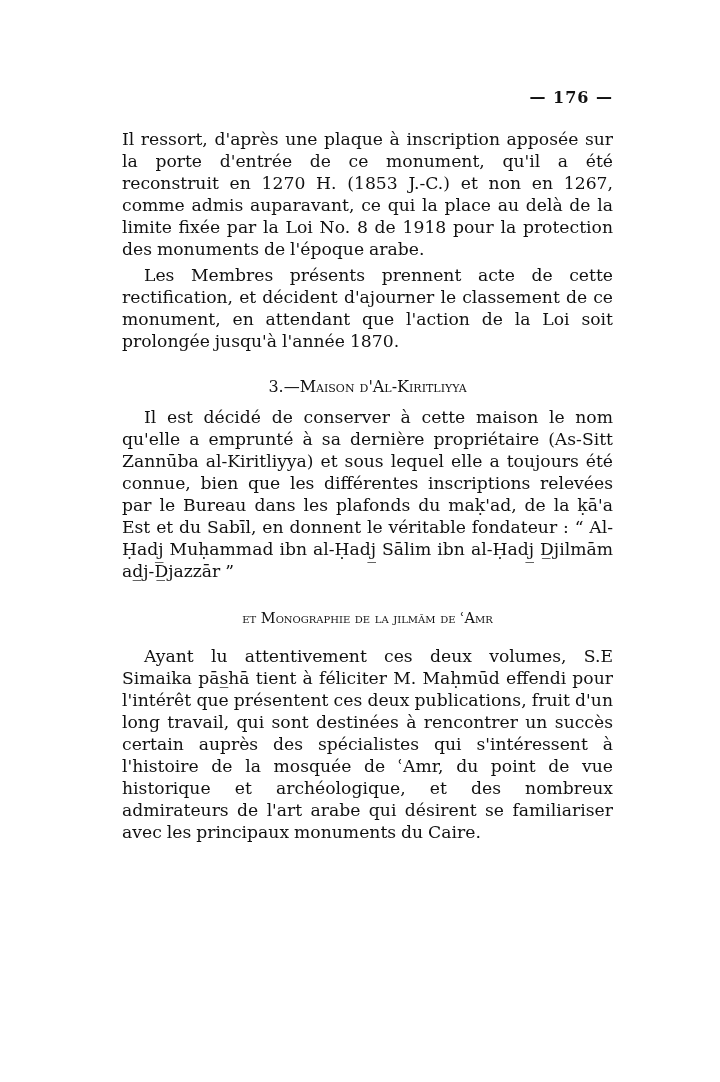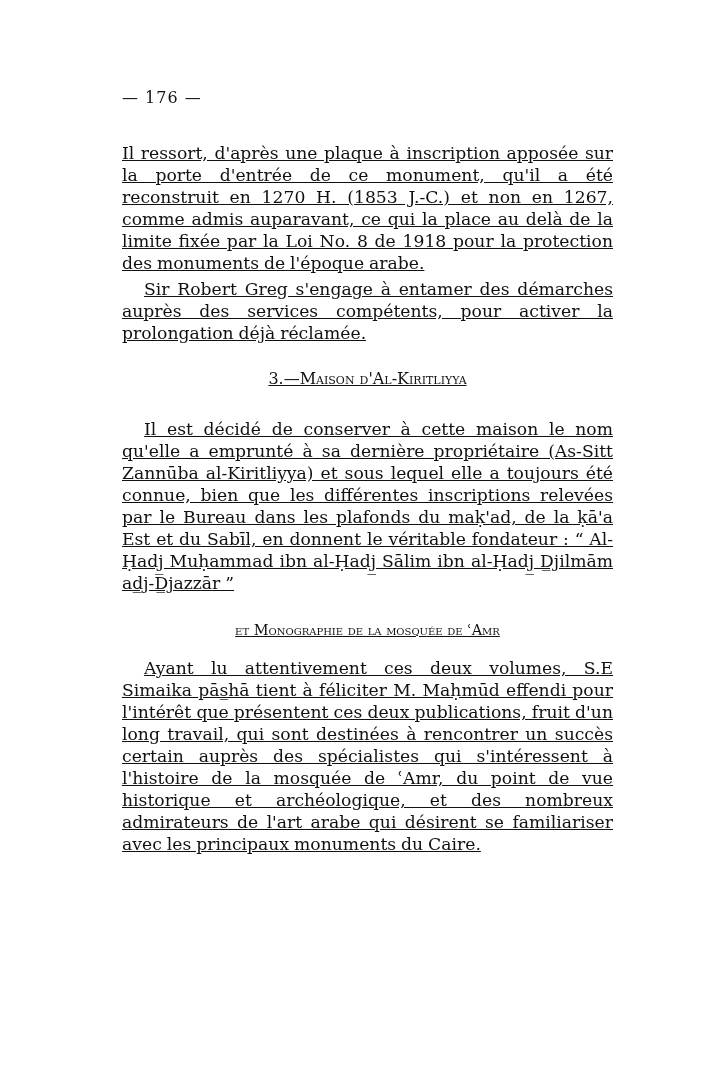--- a/index.html
+++ b/index.html
@@ -19,63 +19,63 @@
     position: absolute;
     left: 122px;
     top: 0;
     width: 491px;
   }
   .page-number {
     position: absolute;
     top: 88px;
     left: 0;
     width: 491px;
-    text-align: left;
+    text-align: right;
     font-size: 16px;
     letter-spacing: 1px;
+    font-weight: bold;
   }
   .content {
     position: absolute;
-    top: 142px;
+    top: 128px;
     left: 0;
     width: 491px;
-    text-decoration: underline;
   }
   p {
     margin: 0;
     font-size: 17.2px;
     line-height: 22px;
     text-align: justify;
     text-align-last: left;
     hyphens: manual;
     word-spacing: -0.5px;
   }
   p.indent { text-indent: 22px; }
   p + p { margin-top: 4px; }
   .heading {
     text-align: center;
     font-size: 16px;
     line-height: 22px;
     font-variant: small-caps;
     margin: 0;
   }
-  .heading-3 { margin-top: 24px; margin-bottom: 28px; }
+  .heading-3 { margin-top: 24px; margin-bottom: 8px; }
   .heading-4 { margin-top: 24px; margin-bottom: 14px; line-height: 25px; font-size: 14.5px; }
 </style>
 </head>
 <body>
 
 <div class="page">
   <div class="page-number">— 176 —</div>
 
   <div class="content">
     <p>Il ressort, d'après une plaque à inscription apposée sur la porte d'entrée de ce monument, qu'il a été reconstruit en 1270 H. (1853 J.-C.) et non en 1267, comme admis auparavant, ce qui la place au delà de la limite fixée par la Loi No. 8 de 1918 pour la protection des monuments de l'époque arabe.</p>
-    <p class="indent">Sir Robert Greg s'engage à entamer des démarches auprès des services compétents, pour activer la prolongation déjà réclamée.</p>
+    <p class="indent">Les Membres présents prennent acte de cette rectification, et décident d'ajourner le classement de ce monument, en attendant que l'action de la Loi soit prolongée  jusqu'à l'année 1870.</p>
 
     <div class="heading heading-3">3.—Maison  d'Al-Kiritliyya</div>
     <p class="indent">Il est décidé de conserver à cette maison le nom qu'elle a emprunté à sa dernière propriétaire (As-Sitt Zannūba al-Kiritliyya) et sous lequel elle a toujours été connue, bien que les différentes inscriptions relevées par le Bureau dans les plafonds du maḳ'ad, de la ḳā'a Est et du Sabīl, en donnent le véritable fondateur : “ Al-Ḥadj̲ Muḥammad ibn al-Ḥadj̲ Sālim ibn al-Ḥadj̲ D̲jilmām ad̲j-D̲jazzār ”</p>
 
     <div class="heading heading-4">
-      <div>et Monographie de la mosquée de ʿAmr</div>
+      <div>et Monographie de la jilmām de ʿAmr</div>
     </div>
     <p class="indent">Ayant lu attentivement ces deux volumes, S.E Simaika pās̲hā tient à féliciter M. Maḥmūd effendi pour l'intérêt que présentent ces deux publications, fruit d'un long travail, qui sont destinées à rencontrer un succès certain auprès des spécialistes qui s'intéressent à l'histoire de la mosquée de ʿAmr, du point de vue historique et archéologique, et des nombreux admirateurs de l'art arabe qui désirent se familiariser avec les principaux monuments du Caire.</p>
   </div>
 </div>
 
 </body></html>

